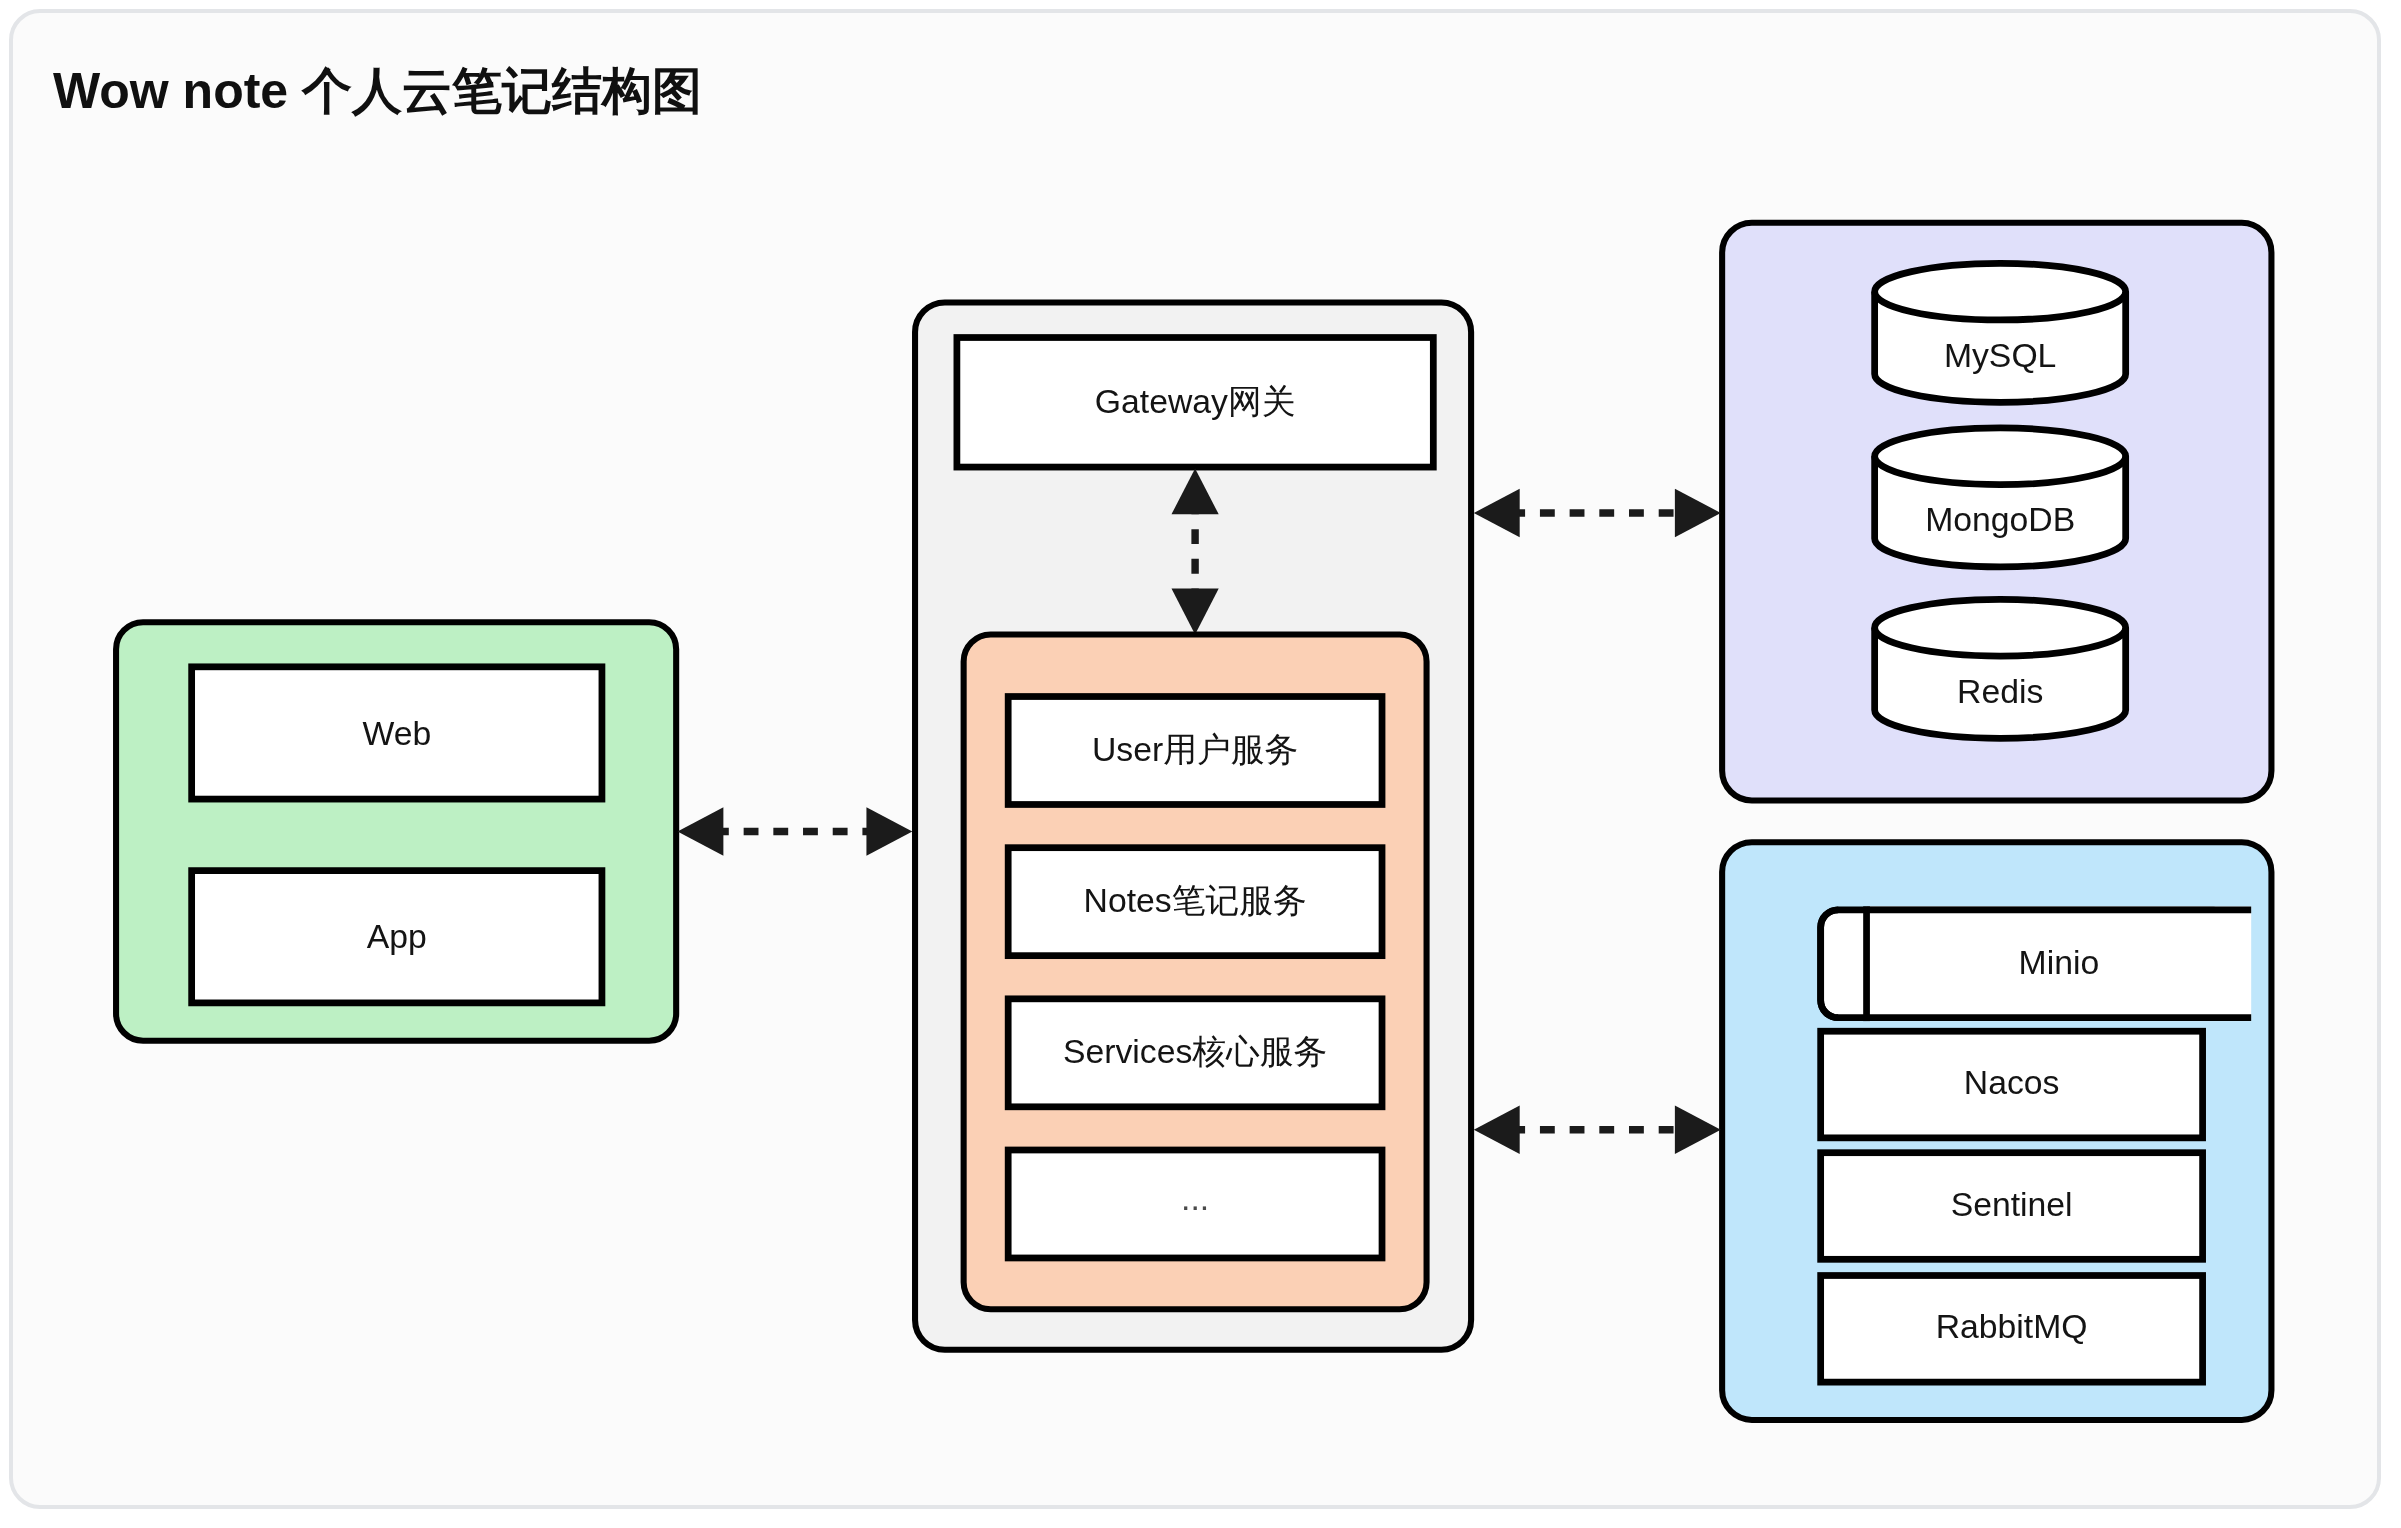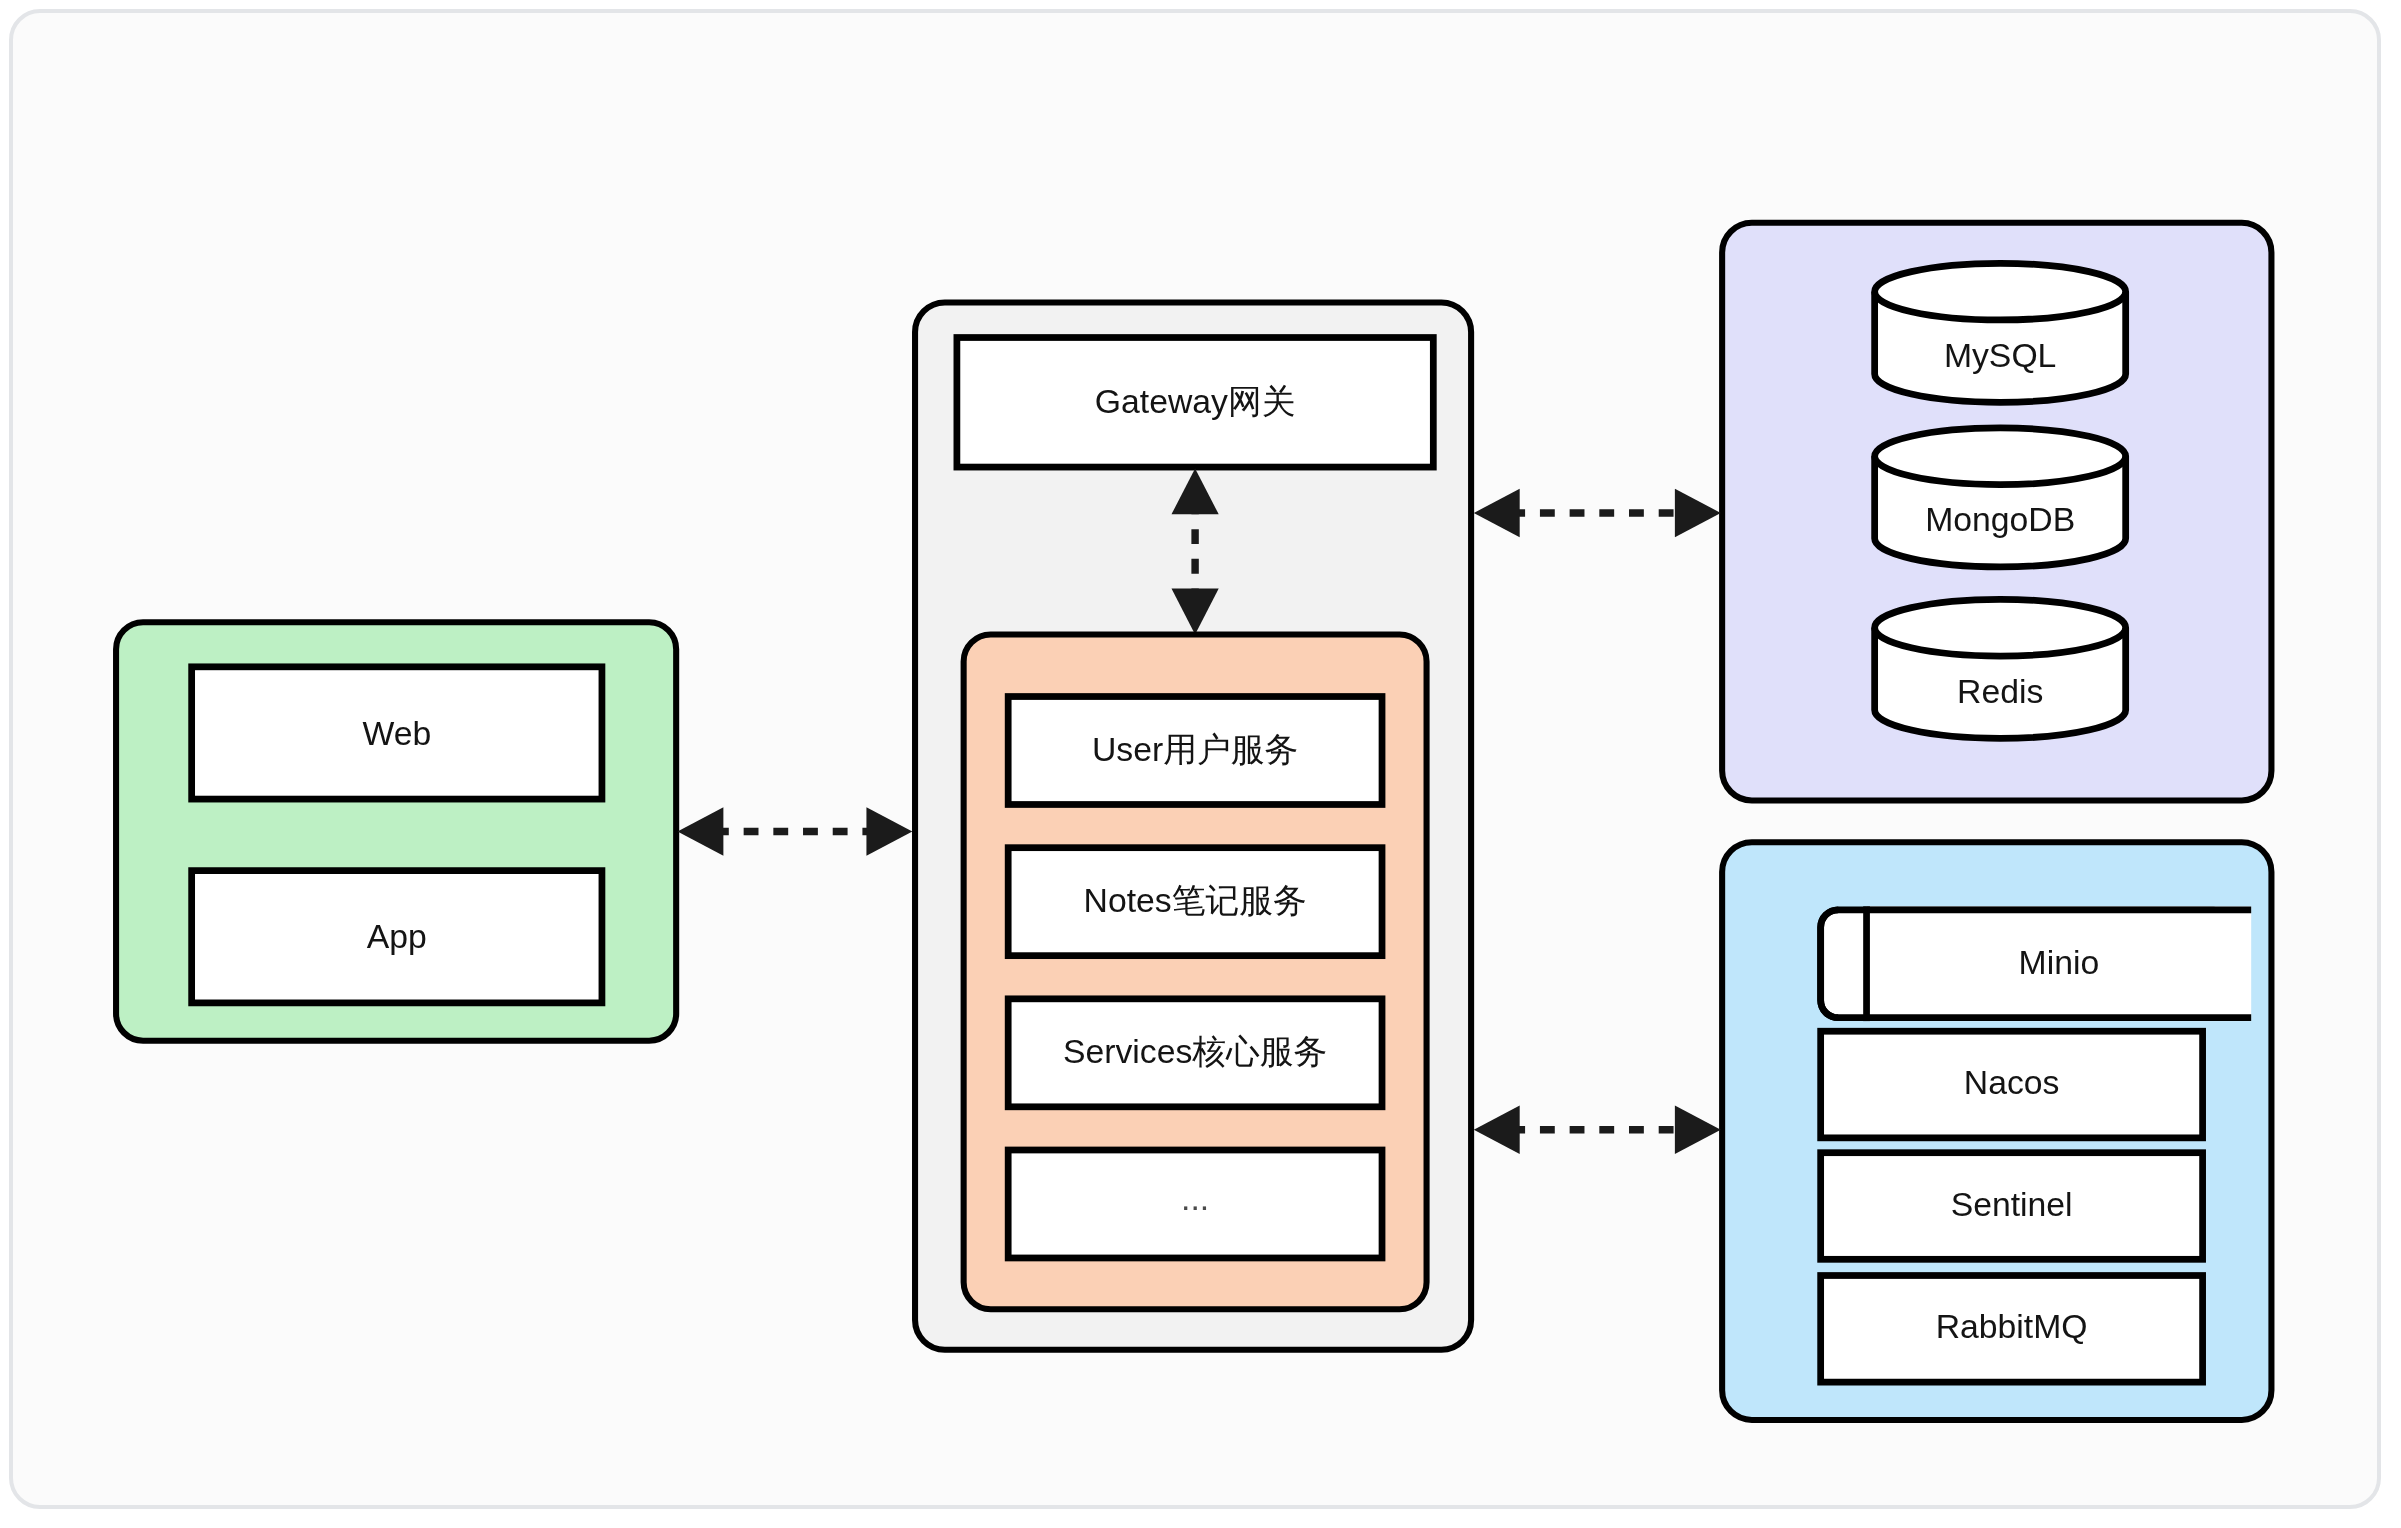--- a/index.html
+++ b/index.html
@@ -70,20 +70,21 @@
     stroke-dasharray: 22 22;
     fill: none;
   }
   .arrowhead { fill: #1b1b1b; stroke: none; }
 </style>
 </head>
 <body>
 
 <div id="canvas">
   <div class="page-frame"></div>
+  <div class="page-title">Wow note 个人云笔记结构图</div>
 
   <svg class="diagram" viewBox="0 0 3558 2264">
 
     <g>
       <rect x="172" y="922" width="830" height="620" rx="40" ry="40" fill="#bdf0c4" class="grp-stroke"></rect>
       <g>
         <rect x="284" y="988" width="608" height="196" class="node-fill node-stroke"></rect>
         <text class="lbl" x="588" y="1090">Web</text>
       </g>
       <g>

